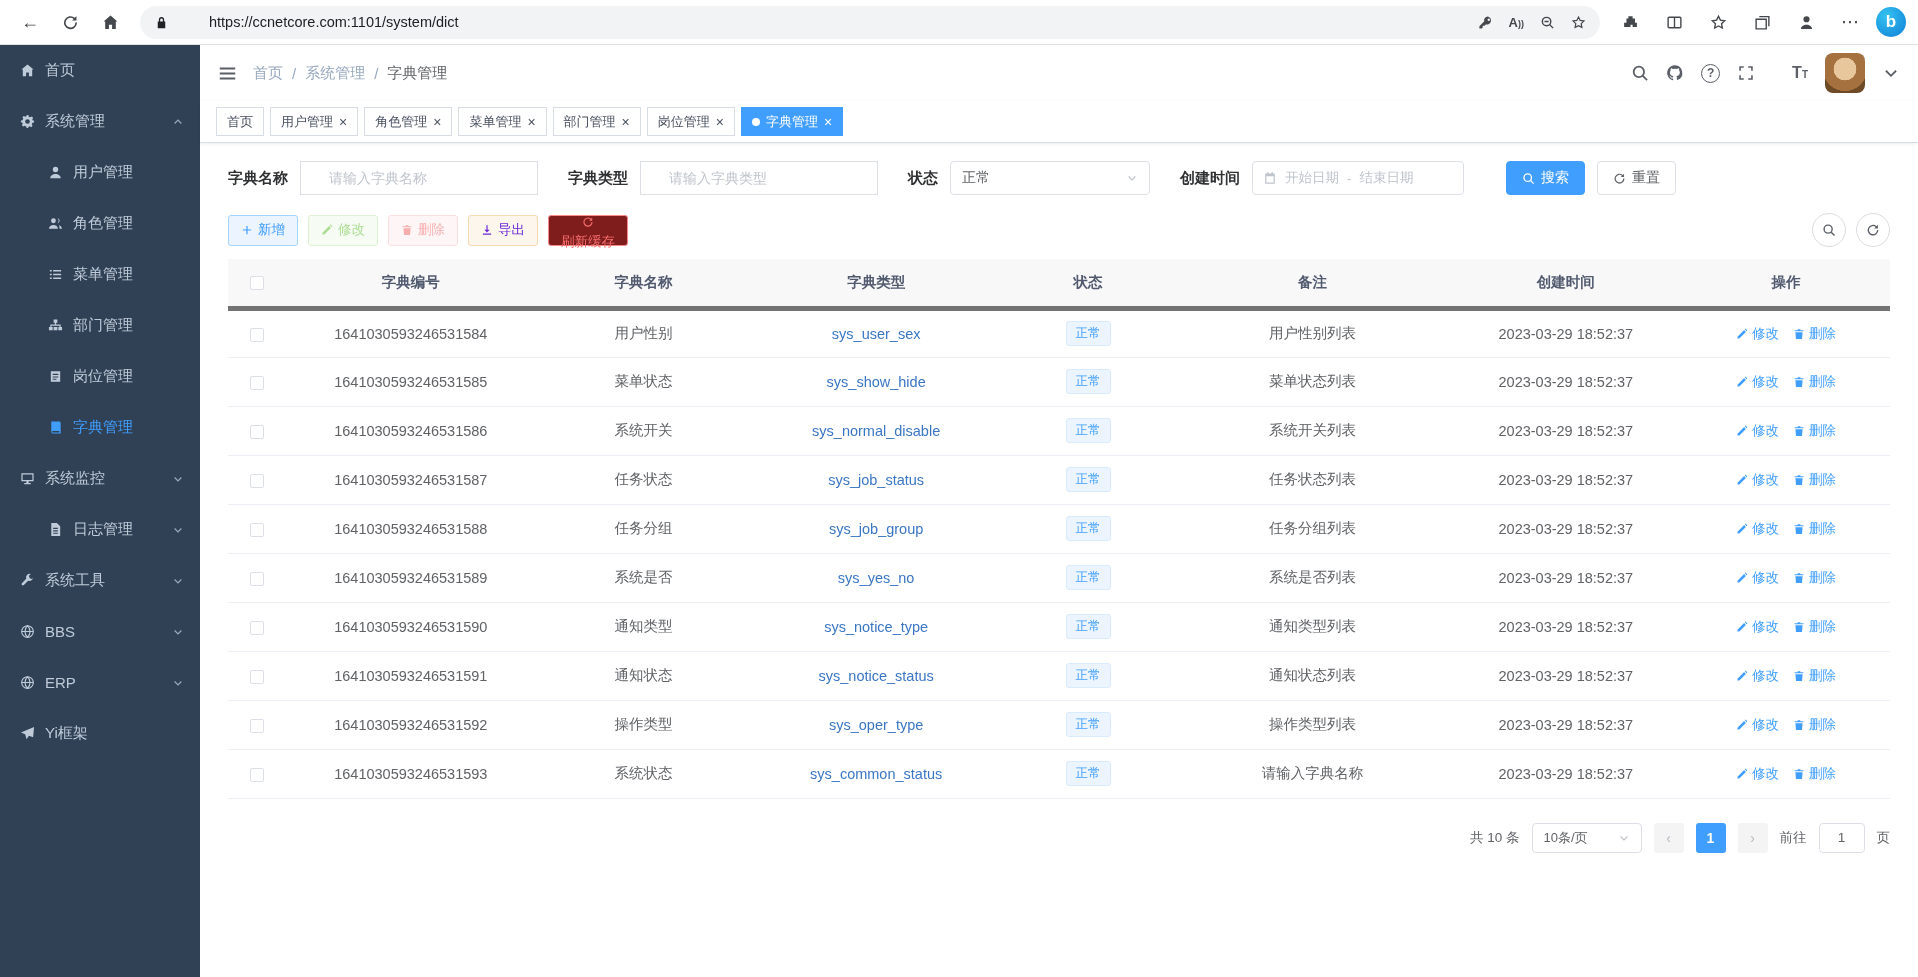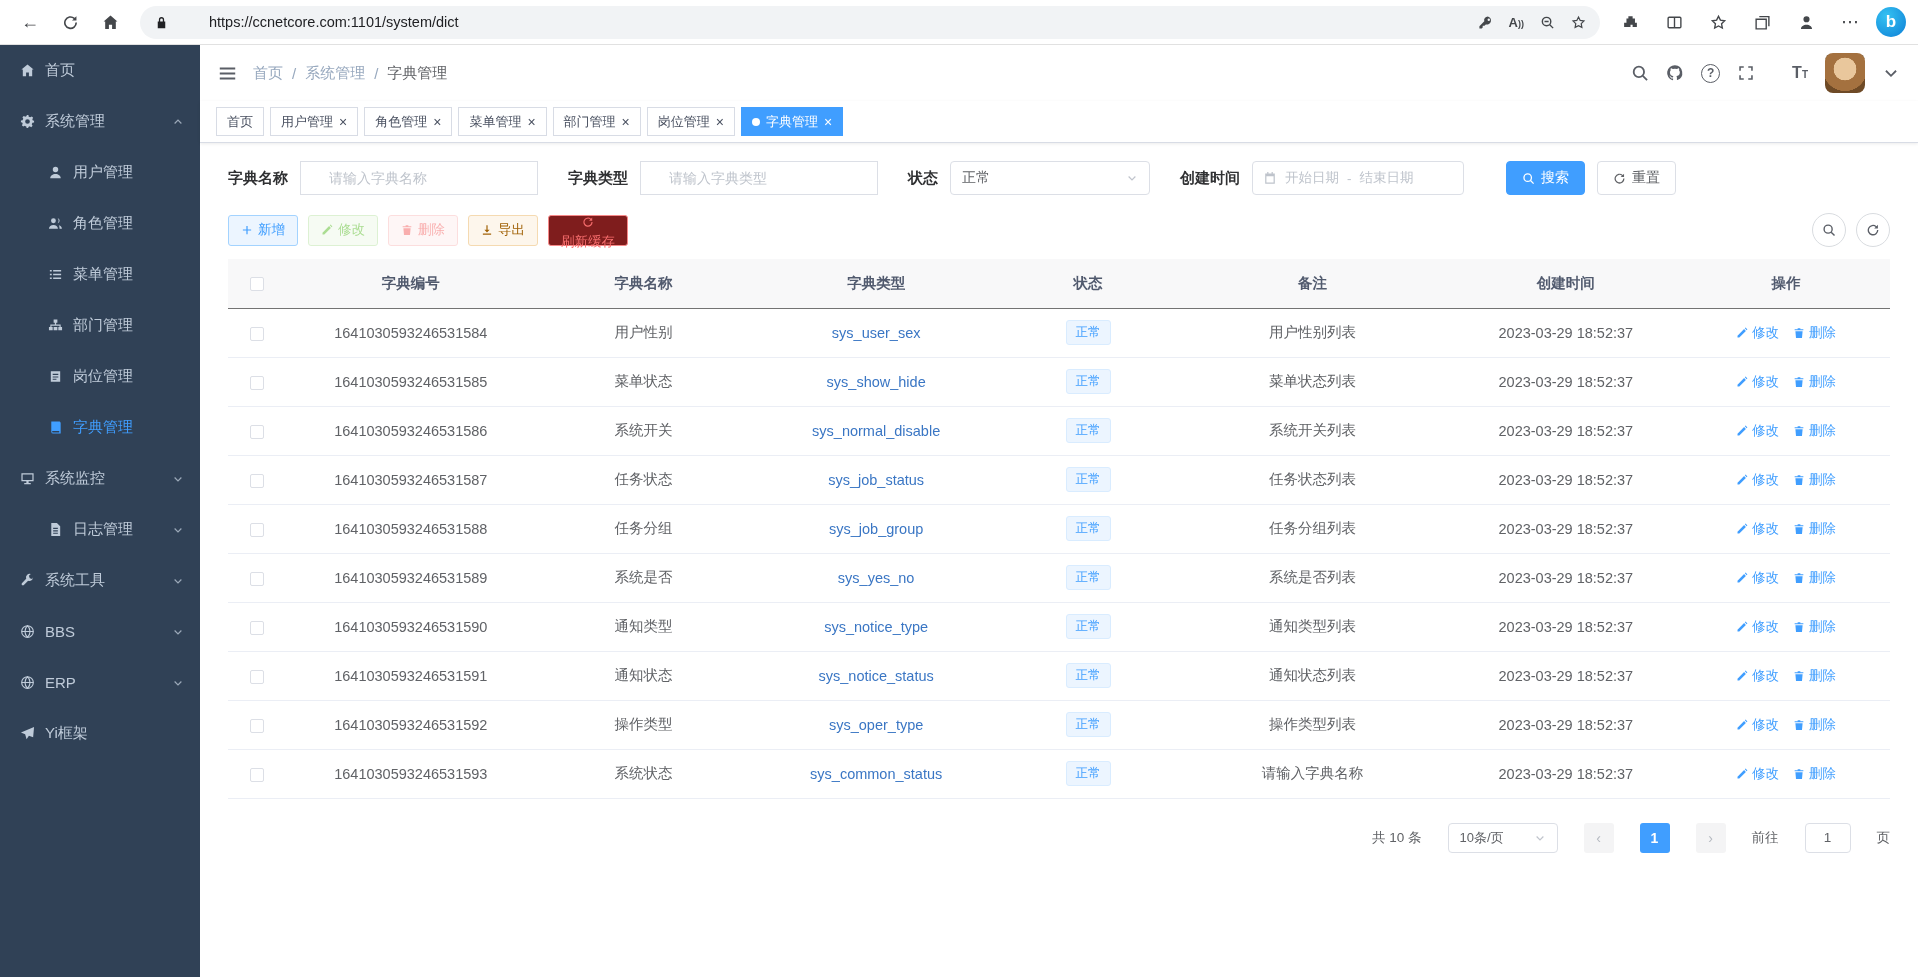--- a/index.html
+++ b/index.html
@@ -84,48 +84,48 @@
   .ml-big { margin-left:42px; margin-right:12px; }
 
   
   .toolbar { display:flex; align-items:center; gap:10px; margin-bottom:12px; }
   .tbtn { height:31px; padding:0 12px; font-size:13.5px; border-radius:3px; border:1px solid;
     display:flex; align-items:center; gap:5px; cursor:pointer; font-family:inherit; }
   .tbtn .svgi { width:12px; height:12px; }
   .tbtn-add { background:#ecf5ff; border-color:#a3d3ff; color:#409eff; }
   .tbtn-edit { background:#f0f9eb; border-color:#c2e7b0; color:#67c23a; }
   .tbtn-del { background:#fef0f0; border-color:#fbc4c4; color:#f56c6c; }
-  .tbtn-exp { background:#fdf6ec; border-color:#f5dab1; color:#a16207; }
+  .tbtn-exp { background:#fdf6ec; border-color:#f5dab1; color:#6d28d9; }
   .tbtn-cache { background:#7f1d1d; border-color:#f78989; color:#f56c6c;flex-direction:column; }
   .disabled { opacity:.55; cursor:not-allowed; }
   .toolbar-right { margin-left:auto; display:flex; gap:10px; }
   .circle-btn { width:34px; height:34px; border-radius:50%; border:1px solid #d9dce0;
     background:#fff; color:#5a5e66; display:flex; align-items:center; justify-content:center;
     cursor:pointer; }
   .circle-btn .svgi { width:14px; height:14px; }
 
   
   table.grid { width:100%; border-collapse:collapse; table-layout:fixed;
     font-size:14.5px; color:#606266; }
   .grid th { background:#f8f8f9; color:#515a6e; font-weight:bold; height:49px;
-    border-bottom:1px solid #737373; text-align:center; }
+    border-bottom:5px solid #737373; text-align:center; }
   .grid td { height:49px; text-align:center; border-bottom:1px solid #ebeef5;
     overflow:hidden; white-space:nowrap; }
   .cb { appearance:none; -webkit-appearance:none; width:14px; height:14px; border:1px solid #dcdfe6;
     border-radius:2px; background:#fff; cursor:pointer; vertical-align:middle; }
   .tag { display:inline-block; background:#ecf5ff; border:1px solid #d9ecff; color:#409eff;
     font-size:12.5px; line-height:1; padding:5px 9px; border-radius:3px; }
   .typelink { color:#3a76c4; cursor:pointer; text-decoration:none; }
   .oplink { color:#409eff; cursor:pointer; display:inline-flex; align-items:center; gap:4px;
     font-size:13.5px; text-decoration:none; }
   .oplink .svgi { width:12px; height:12px; }
   .oplink + .oplink { margin-left:14px; }
 
   
-  .pagination { display:flex; justify-content:flex-end; align-items:center; gap:26px;
+  .pagination { display:flex; justify-content:flex-end; align-items:center; gap:12px;
     margin-top:24px; font-size:13.5px; color:#606266; }
   .psel { width:110px; height:30px; font-size:13px; }
   .pbtn { min-width:30px; height:30px; border:none; background:#f4f4f5; color:#b5b9c0;
     border-radius:3px; font-size:14px; cursor:pointer; font-family:inherit; }
   .pcur { background:#409eff; color:#fff; font-weight:bold; }
   .goto-input { width:46px; height:30px; border:1px solid #dcdfe6; border-radius:4px;
     text-align:center; font-size:13.5px; color:#606266; font-family:inherit; outline:none; }
 </style>
 </head>
 <body>

